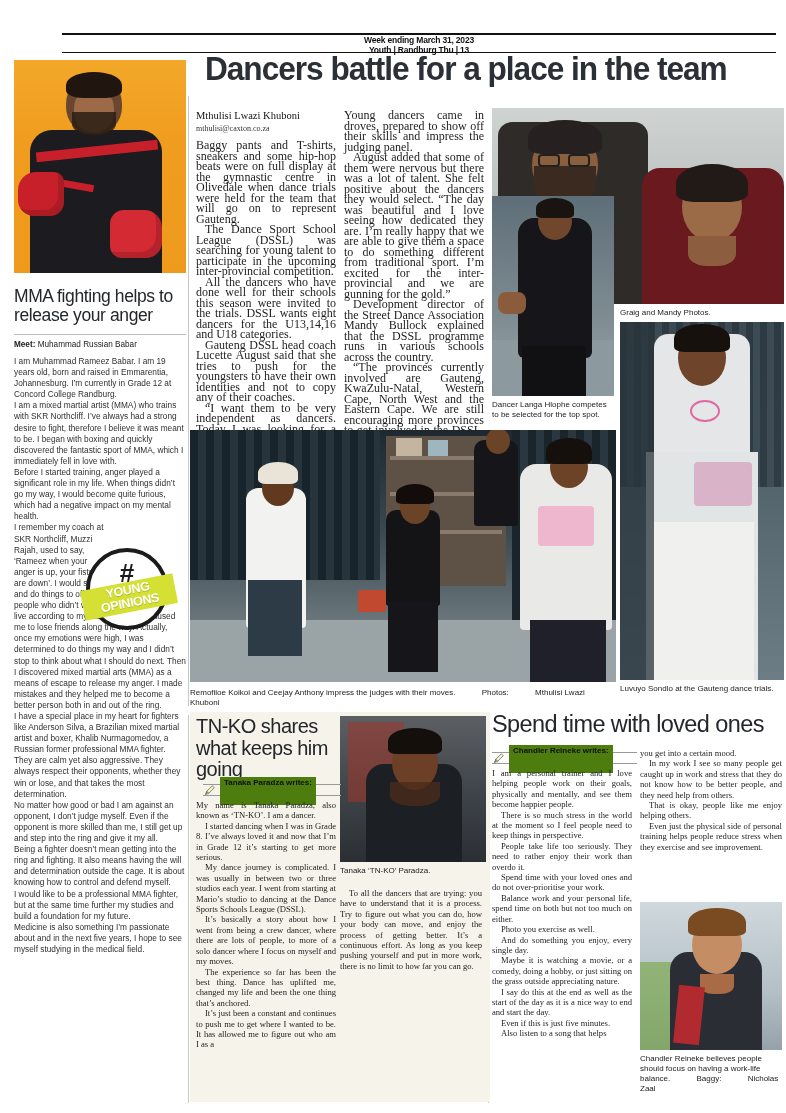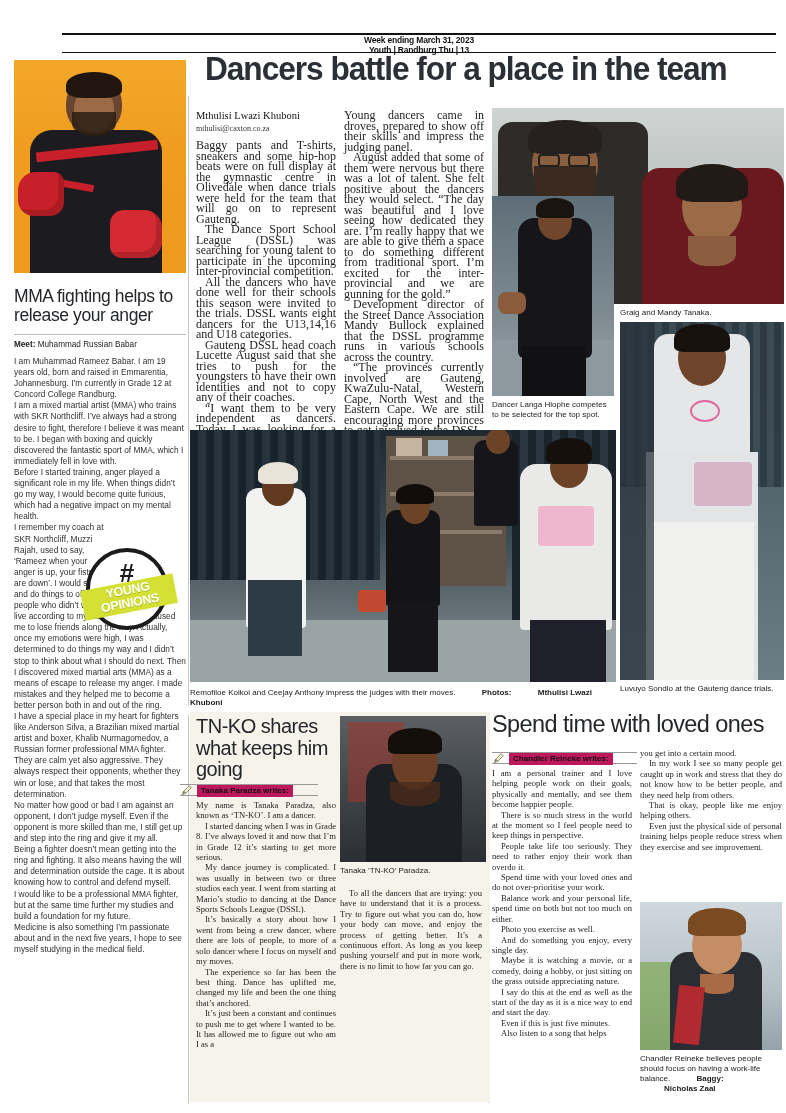--- a/index.html
+++ b/index.html
@@ -102,35 +102,35 @@
      font-size:12px; line-height:10.5px; color:#1d1d1d; text-align:justify; }
   .art-col p { margin:0; text-indent:9px; }
   .art-col p.first { text-indent:0; }
   .byline { font-family:"Liberation Serif", serif; font-size:10.5px; color:#111; line-height:12px;}
   .byline .mail { font-size:8px; color:#333; display:block; margin-top:1px;}
 
   
   .ph { position:absolute; overflow:hidden; }
   .cap { position:absolute; font-family:"Liberation Sans", sans-serif;
      font-size:8px; line-height:10px; color:#222; }
-  .cap b { font-weight:bold;padding-left:24px; }
+  .cap b { font-weight:normal;padding-left:24px; }
 
   
   .tn-block { position:absolute; left:190px; top:712px; width:300px; height:390px; background:#f6f3ea; }
   .tn-title { position:absolute; left:196px; top:716px; width:140px;
      font-family:"Liberation Sans", sans-serif; font-size:20px; line-height:21.5px;
      color:#23262b; letter-spacing:-0.5px; }
   .writes-badge {
      display:flex; align-items:center; gap:4px; height:12px;
      border-top:1px solid #999; border-bottom:1px solid #999; padding-top:1px;
   }
   .writes-badge .pencil { width:13px; height:11px; flex:0 0 13px; }
   .writes-badge .lbl {
-     background:#be185d; color:#111; font-family:"Liberation Sans", sans-serif;
-     font-weight:bold; font-size:8px; padding:1px 4px 2px 4px; white-space:nowrap;
+     background:#4d7c0f; color:#111; font-family:"Liberation Sans", sans-serif;
+     font-weight:bold; font-size:8px; padding:1px 4px 18px 4px; white-space:nowrap;
   }
   .col-txt { font-family:"Liberation Serif", serif; font-size:8.6px; line-height:10.4px;
      color:#1d1d1d; text-align:justify; }
   .col-txt p { margin:0; text-indent:9px; }
   .col-txt p.first { text-indent:0; }
 
   .spend-title { position:absolute; left:492px; top:712px; width:292px;
      font-family:"Liberation Sans", sans-serif; font-size:23.5px; line-height:25px;
      color:#23262b; letter-spacing:-0.6px; white-space:nowrap; }
 </style>
@@ -222,21 +222,21 @@
     <div style="position:absolute; left:40px; top:20px; width:66px; height:74px; background:#8a5f3e; border-radius:50%;"></div>
     <div style="position:absolute; left:36px; top:12px; width:74px; height:34px; background:#262020; border-radius:50% 50% 20% 20%;"></div>
     <div style="position:absolute; left:42px; top:58px; width:62px; height:40px; background:#3a2a20; border-radius:0 0 48% 48%;"></div>
     <div style="position:absolute; left:46px; top:46px; width:22px; height:13px; border:2px solid #20201f; border-radius:4px;"></div>
     <div style="position:absolute; left:76px; top:46px; width:22px; height:13px; border:2px solid #20201f; border-radius:4px;"></div>
     <div style="position:absolute; left:150px; top:60px; width:142px; height:136px; background:#6a1a1f; border-radius:18px 18px 0 0;"></div>
     <div style="position:absolute; left:190px; top:64px; width:60px; height:70px; background:#9b6a47; border-radius:50%;"></div>
     <div style="position:absolute; left:184px; top:56px; width:72px; height:38px; background:#221a16; border-radius:50% 50% 24% 24%;"></div>
     <div style="position:absolute; left:196px; top:128px; width:48px; height:30px; background:#8c5e3f; border-radius:0 0 40% 40%;"></div>
   </div>
-  <div class="cap" style="left:620px; top:308px; width:164px;">Graig and Mandy Tanaka.</div>
+  <div class="cap" style="left:620px; top:308px; width:164px;">Graig and Mandy Photos.</div>
 
   <div class="ph" style="left:492px; top:196px; width:122px; height:200px;">
     <div style="position:absolute; inset:0; background:linear-gradient(180deg,#5e6e78 0%,#7e8c92 60%,#9aa6ab 100%);"></div>
     <div style="position:absolute; left:0; bottom:0; width:100%; height:28%; background:#8c9aa0;"></div>
     <div style="position:absolute; left:26px; top:22px; width:74px; height:140px; background:#16161a; border-radius:16px 16px 6px 6px;"></div>
     <div style="position:absolute; left:46px; top:6px; width:34px; height:38px; background:#70462c; border-radius:50%;"></div>
     <div style="position:absolute; left:44px; top:2px; width:38px; height:20px; background:#1a1410; border-radius:50% 50% 18% 18%;"></div>
     <div style="position:absolute; left:6px; top:96px; width:28px; height:22px; background:#8a5c3c; border-radius:8px;"></div>
     <div style="position:absolute; left:30px; top:150px; width:64px; height:50px; background:#111114;"></div>
   </div>
@@ -305,21 +305,21 @@
   <div class="ph" style="left:340px; top:716px; width:146px; height:146px;">
     <div style="position:absolute; inset:0; background:linear-gradient(180deg,#5c6064 0%,#3e4347 55%,#2b2f33 100%);"></div>
     <div style="position:absolute; left:8px; top:6px; width:56px; height:80px; background:#a0342a; opacity:.55;"></div>
     <div style="position:absolute; left:26px; top:48px; width:96px; height:98px; background:#1c1f24; border-radius:18px 18px 0 0;"></div>
     <div style="position:absolute; left:52px; top:20px; width:46px; height:54px; background:#6b4026; border-radius:50%;"></div>
     <div style="position:absolute; left:48px; top:12px; width:54px; height:26px; background:#140f0b; border-radius:50% 50% 16% 16%;"></div>
     <div style="position:absolute; left:50px; top:66px; width:50px; height:24px; background:#4a2c1a; border-radius:0 0 44% 44%; opacity:.8;"></div>
   </div>
   <div class="cap" style="left:340px; top:866px; width:146px;">Tanaka ‘TN-KO’ Paradza.</div>
 
-  <div class="writes-badge" style="position:absolute; left:180px; top:784px; width:138px;">
+  <div class="writes-badge" style="position:absolute; left:203px; top:784px; width:138px;">
     <svg class="pencil" viewBox="0 0 16 16">
       <polygon points="2,14 4,9 12,1 15,4 7,12" fill="#f2f2c0" stroke="#444" stroke-width="0.9"></polygon>
       <polygon points="2,14 4,9 5.5,10.5" fill="#6d6d2e"></polygon>
       <line x1="4" y1="9" x2="7" y2="12" stroke="#444" stroke-width="0.8"></line>
     </svg>
     <span class="lbl">Tanaka Paradza writes:</span>
   </div>
 
   <div class="col-txt" style="position:absolute; left:196px; top:800px; width:140px;">
     <p class="first">My name is Tanaka Paradza, also known as ‘TN-KO’. I am a dancer.</p>

